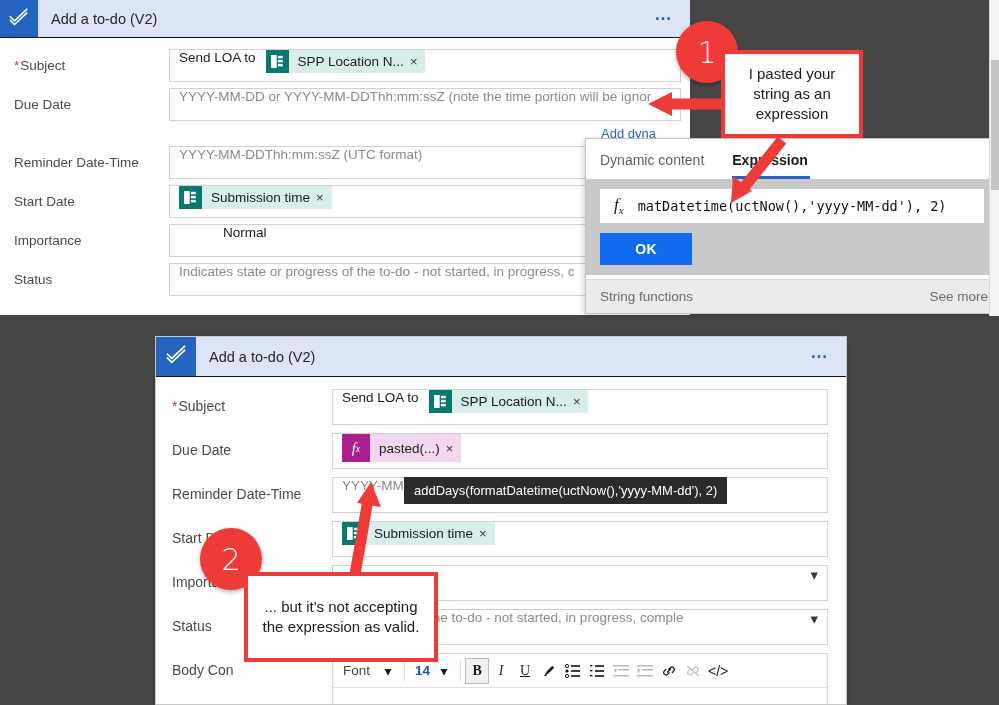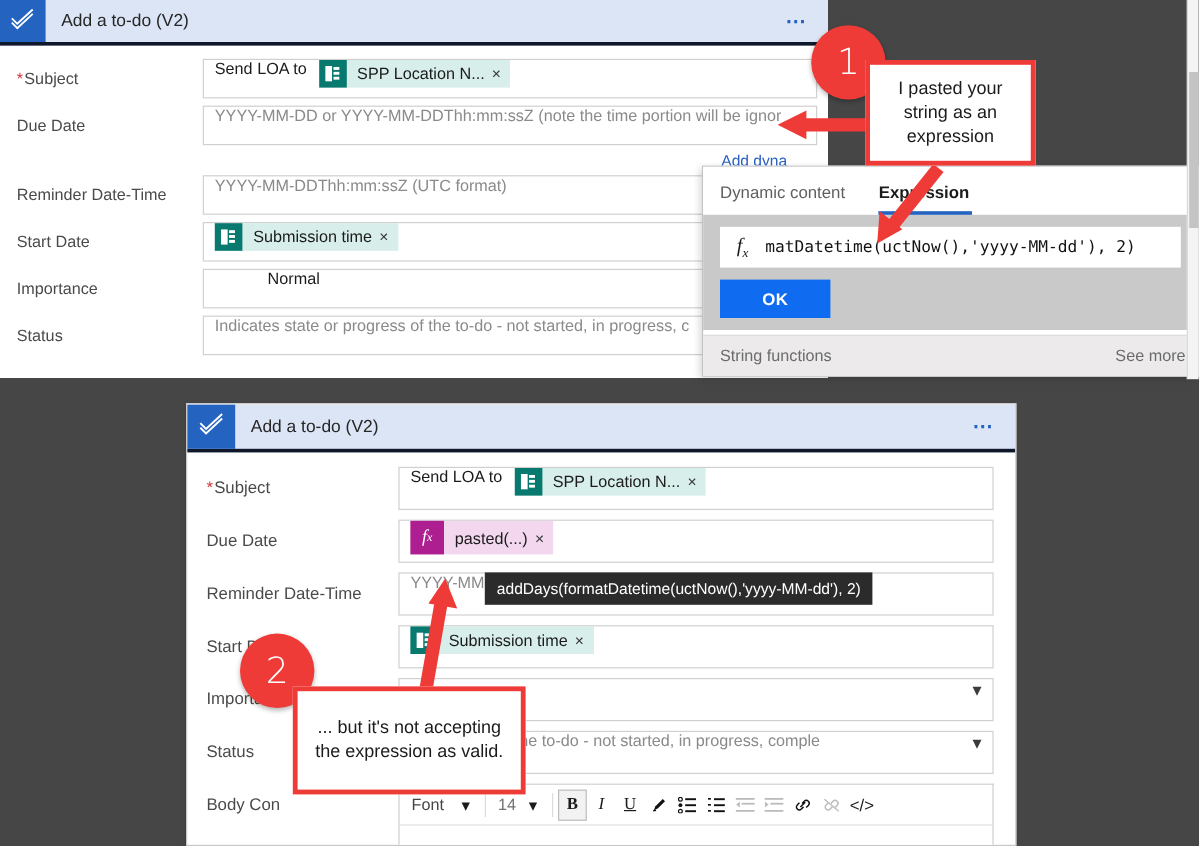--- a/index.html
+++ b/index.html
@@ -16,21 +16,21 @@
   .pa-card {
     position: absolute;
     background: #ffffff;
     border: 1px solid #c8c8c8;
     box-shadow: 0 1px 3px rgba(0,0,0,.25);
   }
   .pa-head {
     display: flex; align-items: stretch;
     background: #dce5f5;
     height: 38px;
-    border-bottom: 3px solid #0f172a;
+    border-bottom: 1px solid #0f172a;
   }
   .pa-logo {
     width: 38px; flex: 0 0 38px;
     background: #2463c0;
     display: flex; align-items: center; justify-content: center;
   }
   .pa-title {
     flex: 1 1 auto; display: flex; align-items: center;
     padding-left: 13px;
     font-size: 14.5px; color: #262626;
@@ -166,21 +166,21 @@
     border-bottom: 1px solid #e2e2e2; padding: 0 2px;
   }
   .rt-font { font-size: 13.5px; color: #444; padding: 0 6px 0 8px; white-space: nowrap; }
   .rt-sep { width: 1px; height: 20px; background: #dcdcdc; margin: 0 4px; }
   .rt-btn {
     min-width: 24px; height: 26px; display: flex; align-items: center; justify-content: center;
     font-size: 14px; color: #1b1b1b; padding: 0 3px;
   }
   .rt-btn.boxed { border: 1px solid #bdbdbd; background: #f2f2f2; }
   .rt-btn.dim { color: #bcbcbc; }
-  .rt-size { font-size: 13.5px; color: #737373; padding: 0 2px 0 6px; }
+  .rt-size { font-size: 13.5px; color: #1d4ed8; padding: 0 2px 0 6px; font-weight: bold; }
   .rt-canvas { padding: 14px 0 0 14px; height: 46px; overflow: hidden; }
   .rt-h { font-size: 13.5px; font-weight: bold; color: #2b2b2b; letter-spacing: .2px; }
 
   
   .badge {
     position: absolute; border-radius: 50%;
     background: #ef3b38; color: #fff;
     display: flex; align-items: center; justify-content: center;
     font-size: 30px; font-weight: 300;
     box-shadow: 0 2px 4px rgba(0,0,0,.3);

